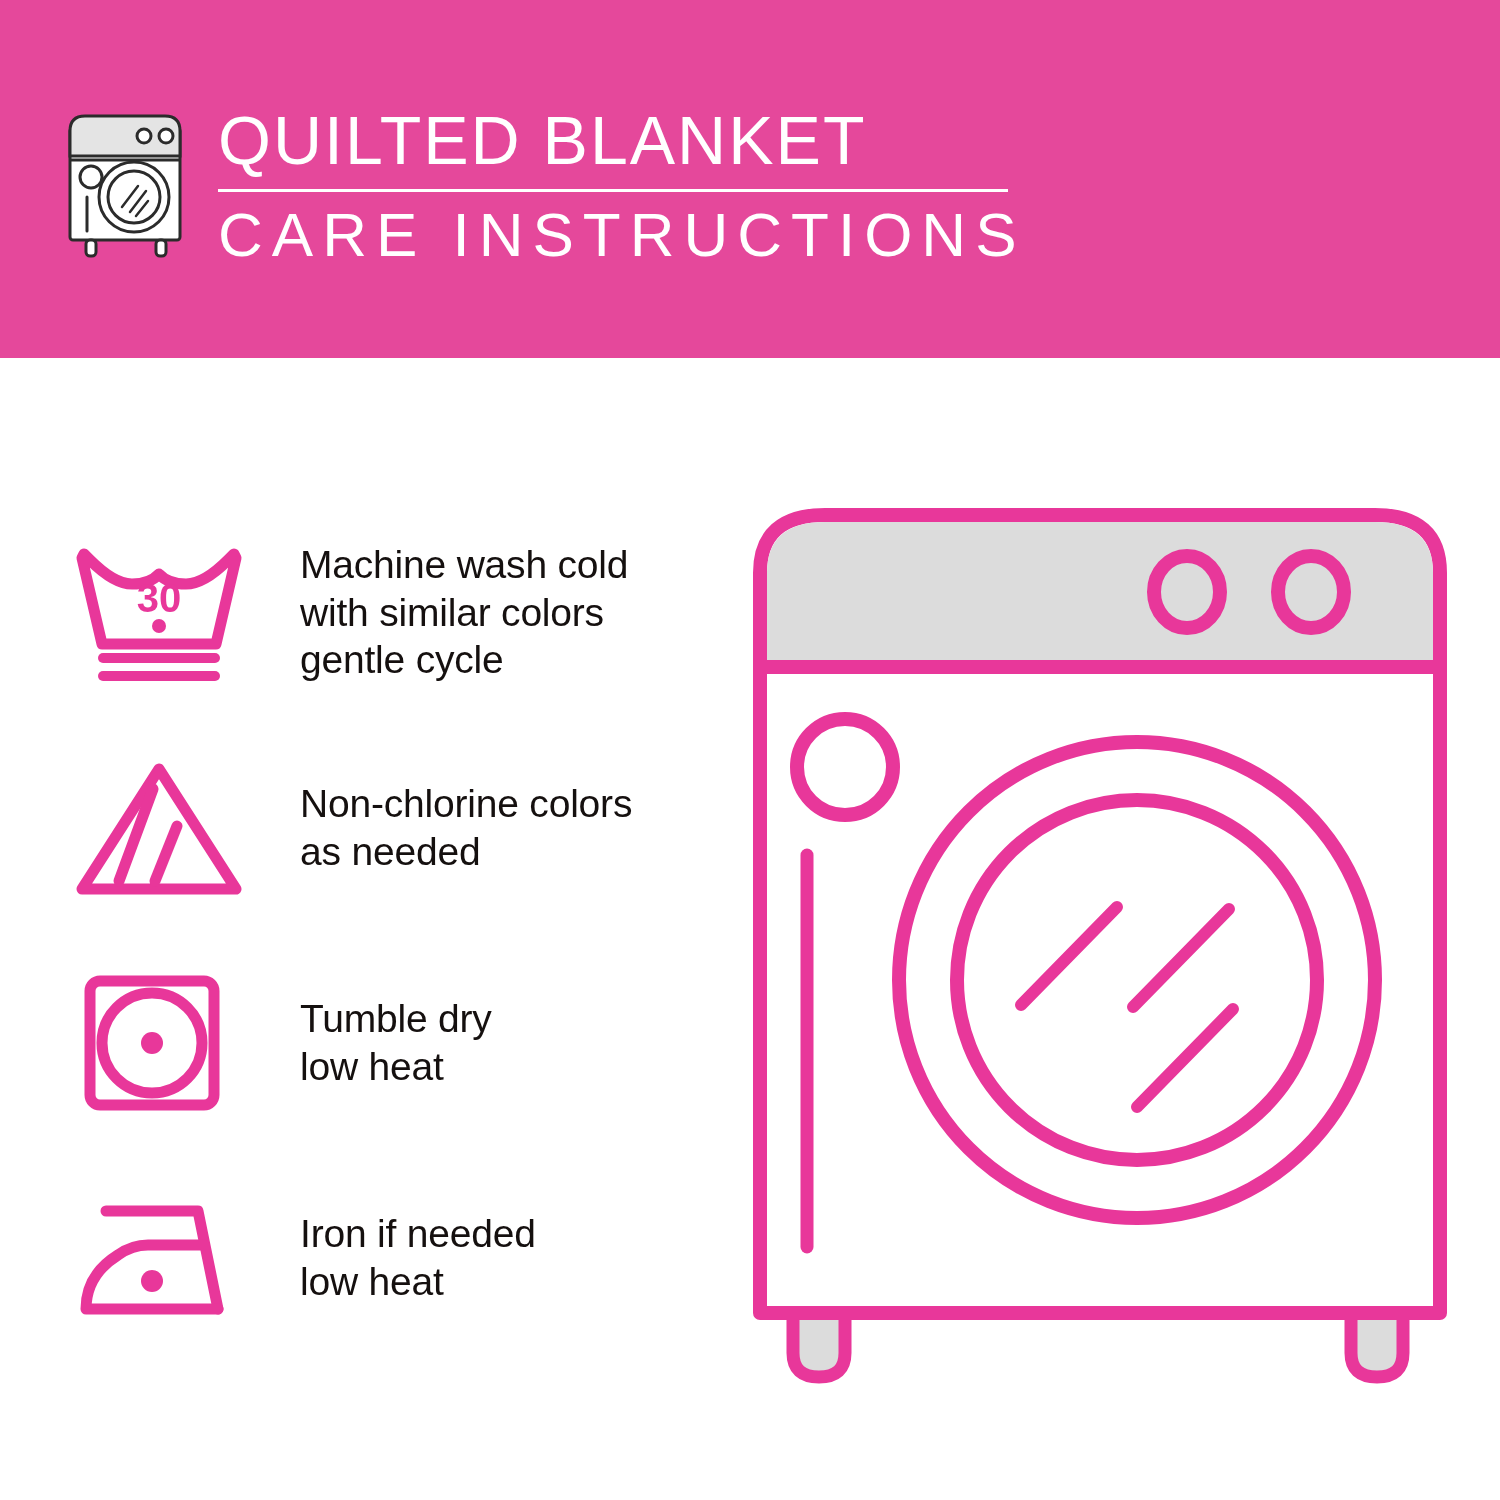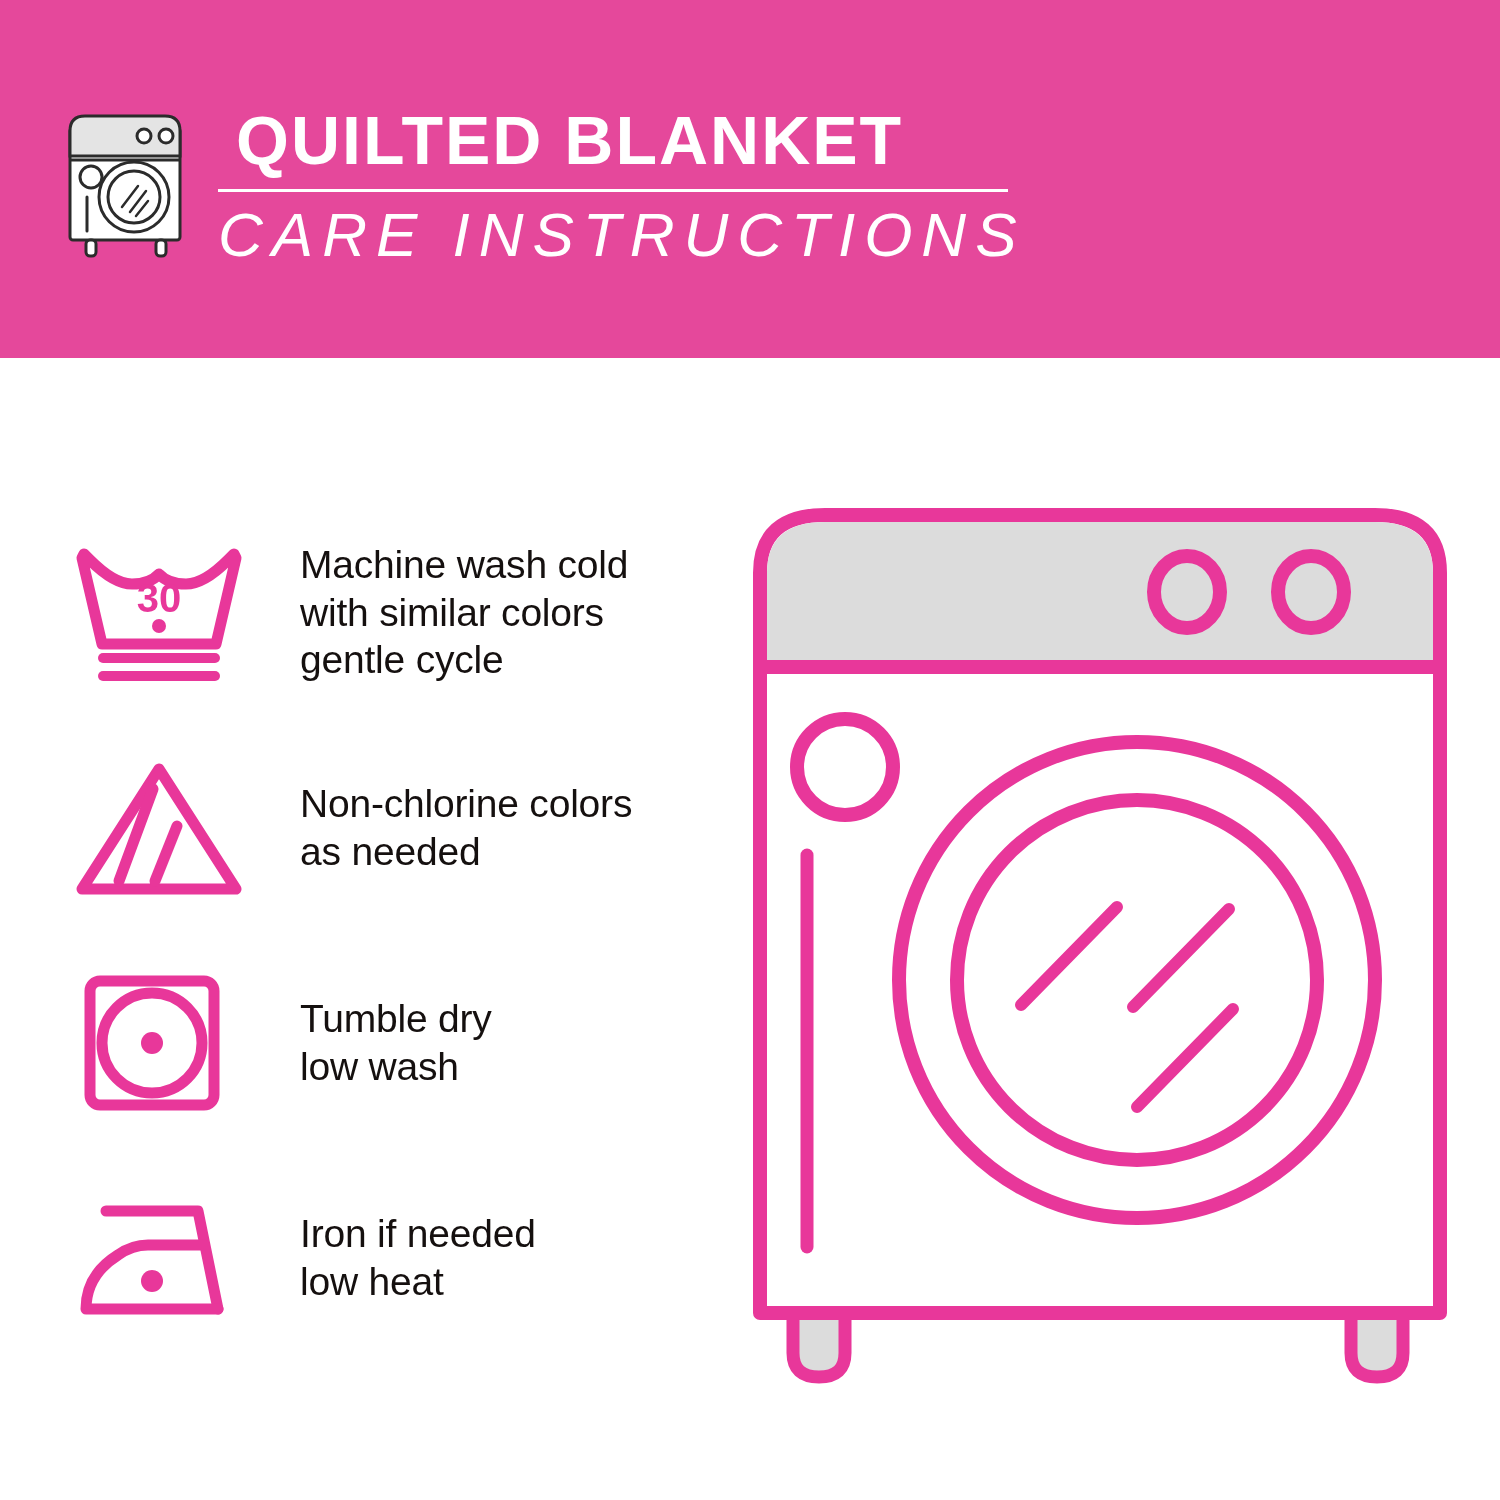--- a/index.html
+++ b/index.html
@@ -37,42 +37,40 @@
     height: 160px;
   }
   #header-title-block {
     position: absolute;
     left: 218px;
     top: 106px;
     width: 800px;
   }
   #title-main {
     font-size: 68px;
-    font-weight: bold;
+    font-weight: normal;
     letter-spacing: 2px;
     color: #ffffff;
     line-height: 1.02;
     white-space: nowrap;
-    margin-left: 18px;
   }
   #title-rule {
     width: 790px;
     height: 3px;
     background: #ffffff;
     margin-top: 14px;
     margin-bottom: 10px;
   }
   #title-sub {
     font-size: 62px;
     font-weight: 300;
     letter-spacing: 9px;
     color: #ffffff;
     line-height: 1.05;
     white-space: nowrap;
-    font-style: italic;
   }
 
   
   #instructions {
     position: absolute;
     left: 70px;
     top: 505px;
     width: 640px;
   }
   .instruction-row {
@@ -185,21 +183,21 @@
 
     <div class="instruction-row">
       <div class="symbol-cell">
         <svg width="178" height="150" viewBox="0 0 178 150" xmlns="http://www.w3.org/2000/svg">
           <rect x="20" y="13" width="124" height="124" rx="10" fill="none" stroke="#e8379a" stroke-width="11"></rect>
           <circle cx="82" cy="75" r="50" fill="none" stroke="#e8379a" stroke-width="11"></circle>
           <circle cx="82" cy="75" r="11" fill="#e8379a"></circle>
         </svg>
       </div>
       <div class="instruction-text">Tumble dry
-low wash</div>
+low heat</div>
     </div>
 
     <div class="instruction-row">
       <div class="symbol-cell">
         <svg width="178" height="150" viewBox="0 0 178 150" xmlns="http://www.w3.org/2000/svg">
 
           <path d="M36 28 L128 28 L148 126" fill="none" stroke="#e8379a" stroke-width="11" stroke-linecap="round" stroke-linejoin="round"></path>
 
           <path d="M148 126 L16 126 Q16 92 48 72 Q62 62 78 62 L134 62" fill="none" stroke="#e8379a" stroke-width="11" stroke-linecap="round" stroke-linejoin="round"></path>
           <circle cx="82" cy="98" r="11" fill="#e8379a"></circle>

